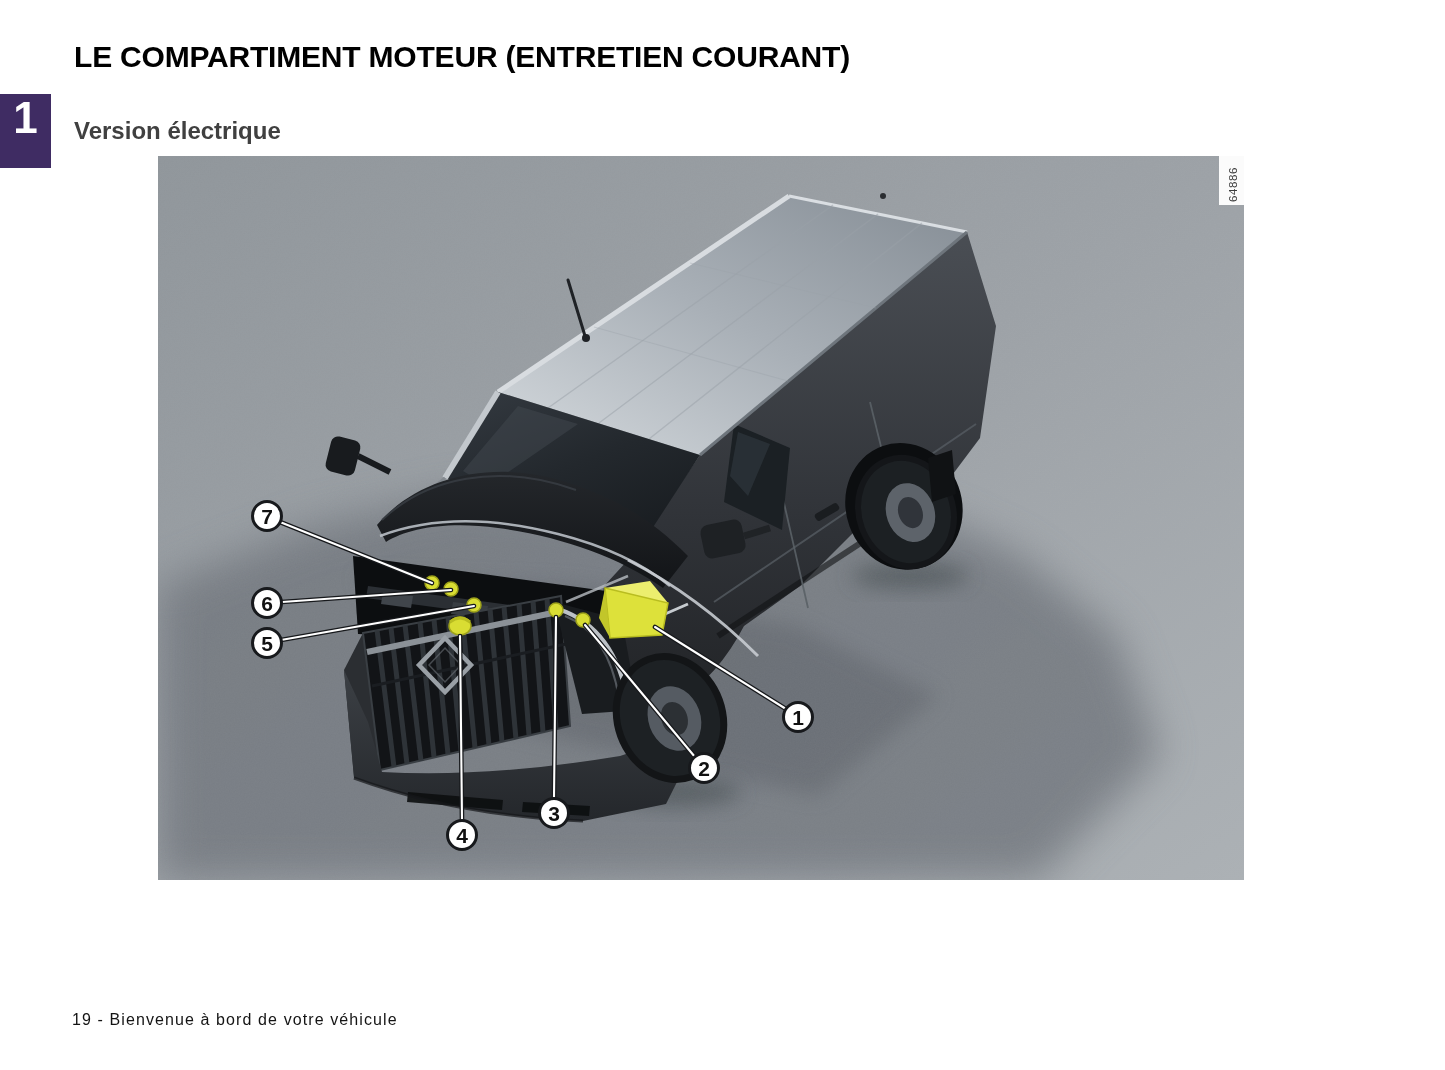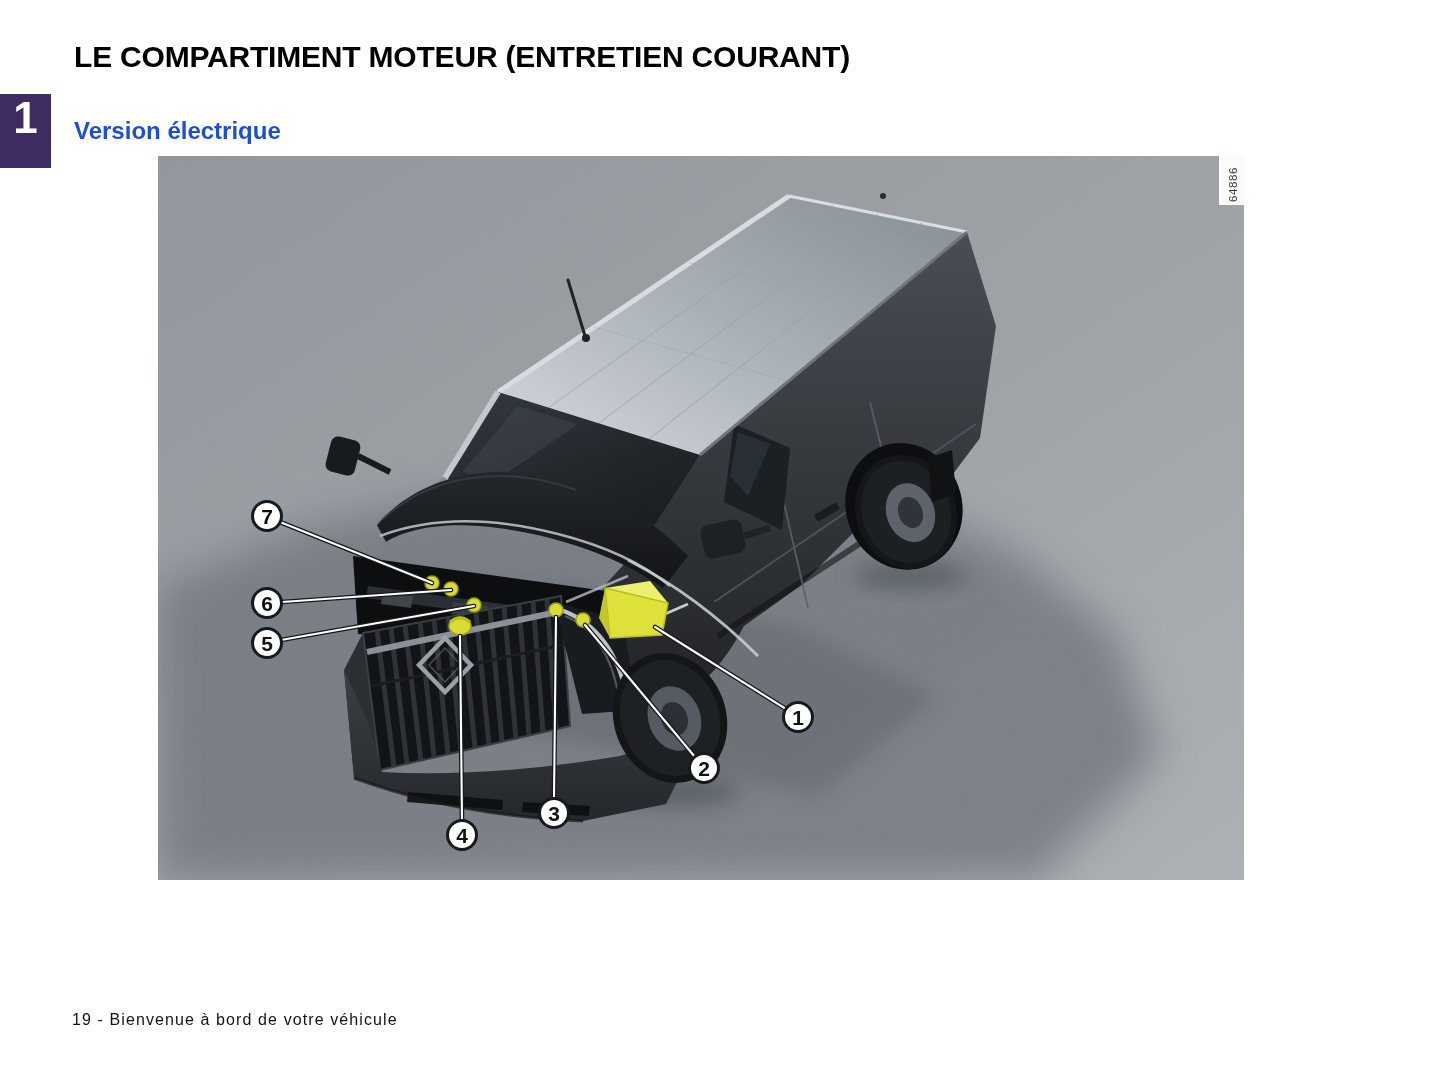--- a/index.html
+++ b/index.html
@@ -3,21 +3,21 @@
 <meta charset="utf-8">
 <style>
   html,body{margin:0;padding:0;background:#ffffff;}
   body{width:1445px;height:1070px;font-family:"Liberation Sans",sans-serif;}
   .page{position:relative;width:1445px;height:1066px;background:#ffffff;overflow:hidden;}
   .title{position:absolute;left:74px;top:40px;margin:0;font-size:30px;font-weight:bold;
          color:#000;letter-spacing:-0.2px;white-space:nowrap;}
   .tab{position:absolute;left:0;top:94px;width:51px;height:74px;background:#3F2C63;
        display:flex;justify-content:center;align-items:flex-start;}
   .tab span{color:#fff;font-size:44px;font-weight:bold;line-height:1.08;}
-  .subtitle{position:absolute;left:74px;top:117px;margin:0;font-size:24px;font-weight:bold;color:#1d4ed8;}
+  .subtitle{position:absolute;left:74px;top:117px;margin:0;font-size:24px;font-weight:bold;color:#404040;}
   .figure{position:absolute;left:158px;top:156px;width:1086px;height:724px;}
   .figure svg{display:block;}
   .footer{position:absolute;left:72px;top:1011px;font-size:16px;color:#141414;letter-spacing:1.1px;}
   svg text.co-num{font-family:"Liberation Sans",sans-serif;font-size:21px;font-weight:bold;fill:#111;}
   svg text.ref{font-family:"Liberation Sans",sans-serif;font-size:11.5px;fill:#3a3a3a;letter-spacing:.6px;}
 </style>
 </head>
 <body>
 
 <div class="page">

